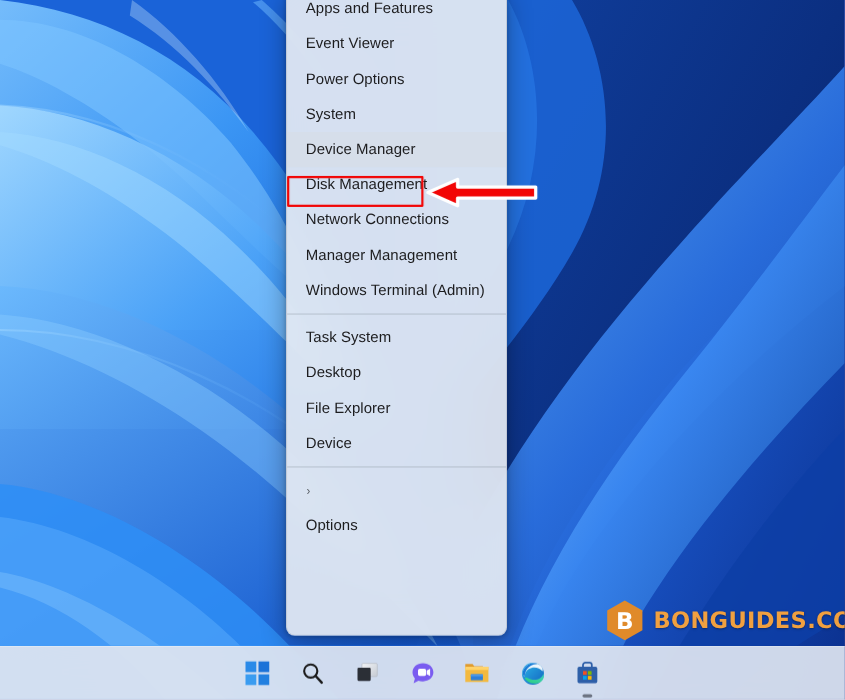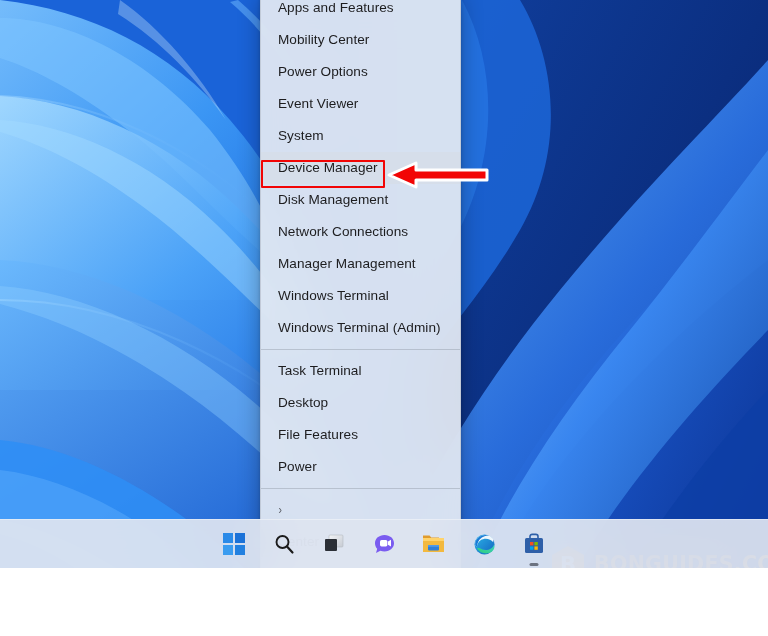--- a/index.html
+++ b/index.html
@@ -7,21 +7,21 @@
     padding: 0;
     width: 768px;
     height: 636px;
     overflow: hidden;
     font-family: "Liberation Sans", sans-serif;
   }
 
   #screen {
     position: relative;
     width: 768px;
-    height: 568px;
+    height: 636px;
     overflow: hidden;
     background: #b91c1c;
   }
 
   
   #wallpaper {
     position: absolute;
     inset: 0;
     overflow: hidden;
     background:
@@ -243,72 +243,66 @@
     </svg>
   </div>
 
   <div id="winx-menu">
 
   <div class="menu-group">
         <div class="menu-item">
           <span class="mi-label">Apps and Features</span>
         </div>
         <div class="menu-item">
-          <span class="mi-label">Mobility Center</span>
+          <span class="mi-label">Event Viewer</span>
         </div>
         <div class="menu-item">
           <span class="mi-label">Power Options</span>
-        </div>
-        <div class="menu-item">
-          <span class="mi-label">Event Viewer</span>
         </div>
         <div class="menu-item">
           <span class="mi-label">System</span>
         </div>
         <div class="menu-item hovered">
           <span class="mi-label">Device Manager</span>
         </div>
         <div class="menu-item">
           <span class="mi-label">Disk Management</span>
         </div>
         <div class="menu-item">
           <span class="mi-label">Network Connections</span>
         </div>
         <div class="menu-item">
           <span class="mi-label">Manager Management</span>
         </div>
         <div class="menu-item">
-          <span class="mi-label">Windows Terminal</span>
-        </div>
-        <div class="menu-item">
           <span class="mi-label">Windows Terminal (Admin)</span>
         </div>
       </div>
       <div class="menu-sep"></div>
       <div class="menu-group">
         <div class="menu-item">
-          <span class="mi-label">Task Terminal</span>
+          <span class="mi-label">Task System</span>
         </div>
         <div class="menu-item">
           <span class="mi-label">Desktop</span>
         </div>
         <div class="menu-item">
-          <span class="mi-label">File Features</span>
-        </div>
-        <div class="menu-item">
-          <span class="mi-label">Power</span>
+          <span class="mi-label">File Explorer</span>
+        </div>
+        <div class="menu-item">
+          <span class="mi-label">Device</span>
         </div>
       </div>
       <div class="menu-sep"></div>
       <div class="menu-group">
         <div class="menu-item">
           <span class="chevron">›</span>
         </div>
         <div class="menu-item">
-          <span class="mi-label">Center</span>
+          <span class="mi-label">Options</span>
         </div>
       </div>
     </div>
 
   <div id="highlight-box"></div>
 
   <div id="pointer-arrow">
     <svg viewBox="0 0 104 32" aria-hidden="true">
       <path d="M3 16 L30 4 L30 11 L101 11 L101 21 L30 21 L30 28 Z" fill="#f20505" stroke="#ffffff" stroke-width="3" stroke-linejoin="round"></path>
     </svg>

